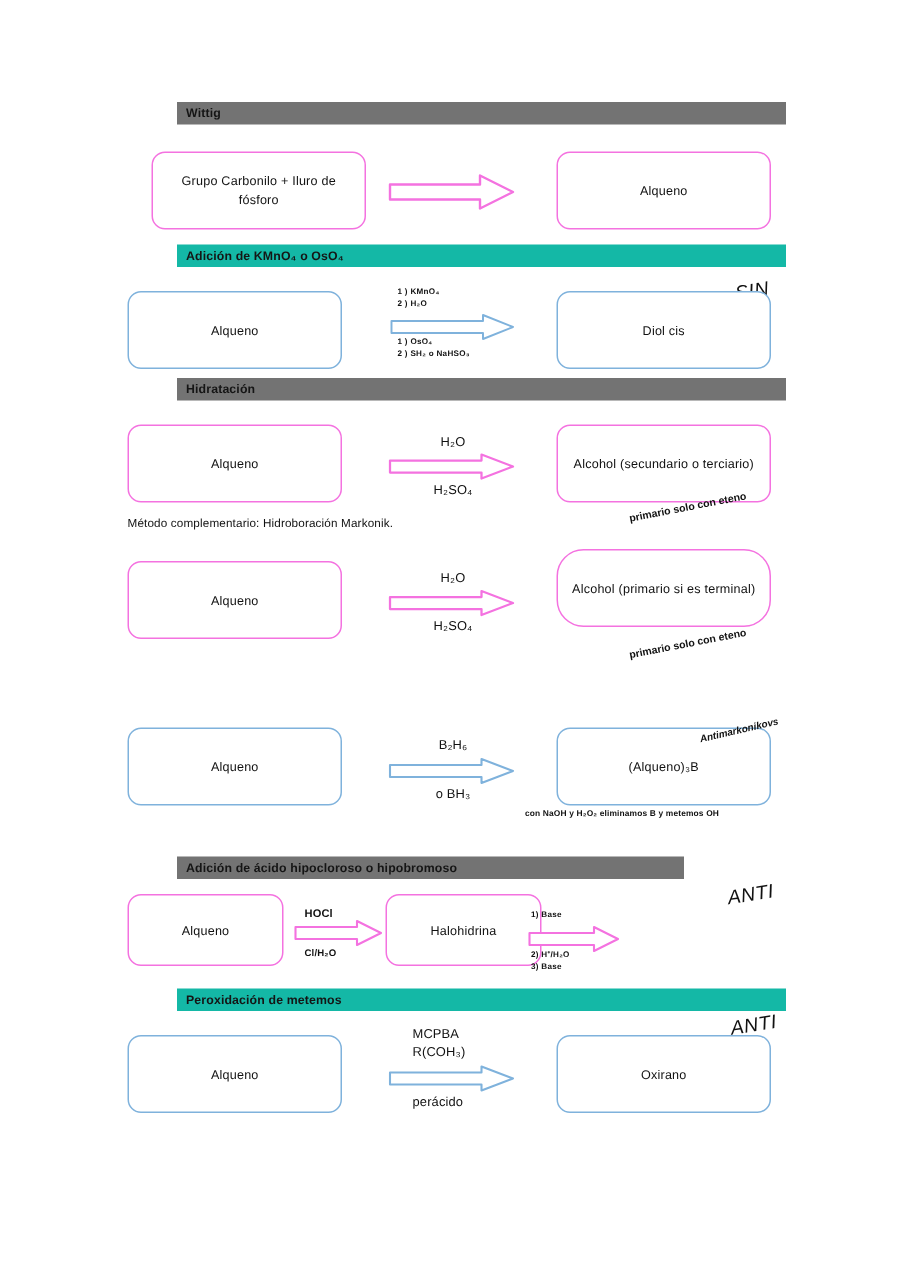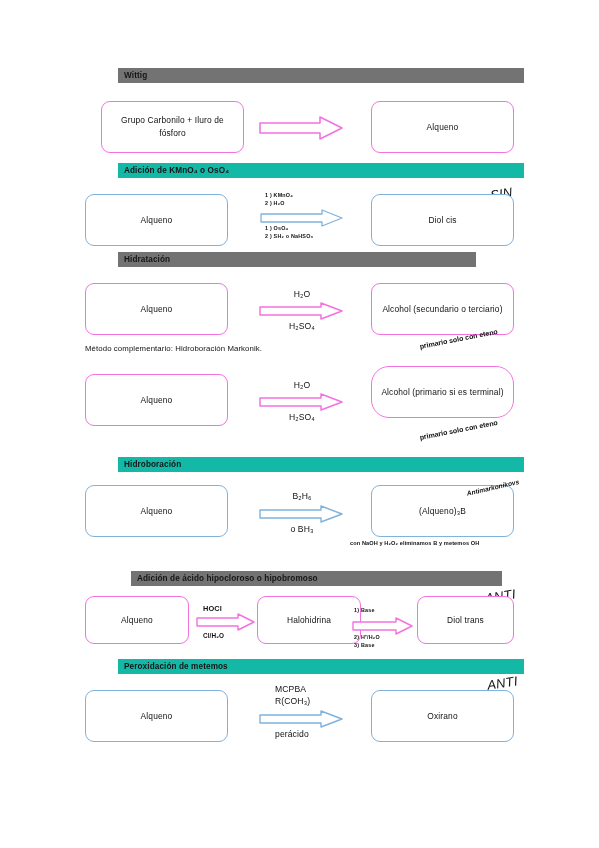--- a/index.html
+++ b/index.html
@@ -171,21 +171,21 @@
 
   <div class="reagent small" style="left:265px; top:224px;">
     <div>1 )    OsO₄</div>
     <div>2 )    SH₂ o NaHSO₃</div>
   </div>
 
   <div class="rbox blue" style="left:371px; top:194px; width:143px; height:52px;">
     <span class="rbox-label">Diol cis</span>
   </div>
 
-  <div class="band pink" style="left:118px; top:252px; width:358px;">
+  <div class="band pink" style="left:118px; top:252px; width:406px;">
     <span class="band-label">Hidratación</span>
   </div>
 
   <div class="rbox pink" style="left:85px; top:283px; width:143px; height:52px;">
     <span class="rbox-label">Alqueno</span>
   </div>
 
   <div class="reagent center" style="left:266px; top:289px; width:72px;">H₂O</div>
 
   <div class="arrow" style="left:258px; top:301px;">
@@ -217,23 +217,20 @@
   </div>
 
   <div class="reagent center" style="left:266px; top:412px; width:72px;">H₂SO₄</div>
 
   <div class="rbox pink" style="left:371px; top:366px; width:143px; height:52px;border-radius:18px;">
     <span class="rbox-label">Alcohol (primario si es terminal)</span>
   </div>
 
   <div class="rot hand" style="left:419px; top:434px;">primario solo con eteno</div>
 
-  <div class="band blue" style="left:118px; top:457px; width:406px;">
-    <span class="band-label">Hidroboración</span>
-  </div>
 
   <div class="rbox blue" style="left:85px; top:485px; width:143px; height:52px;">
     <span class="rbox-label">Alqueno</span>
   </div>
 
   <div class="reagent center" style="left:266px; top:491px; width:72px;">B₂H₆</div>
 
   <div class="arrow" style="left:258px; top:504px;">
     <svg width="86" height="20" viewBox="0 0 86 20">
       <path d="M2,6 L63,6 L63,2 L84,10 L63,18 L63,14 L2,14 Z" fill="#ffffff" stroke="#7FB2DC" stroke-width="1.4" stroke-linejoin="round"></path>
@@ -243,21 +240,21 @@
   <div class="reagent center" style="left:266px; top:524px; width:72px;">o BH₃</div>
 
   <div class="rbox blue" style="left:371px; top:485px; width:143px; height:52px;">
     <span class="rbox-label">(Alqueno)₃B</span>
   </div>
 
   <div class="rot mk" style="left:466px; top:490px;">Antimarkonikovs</div>
 
   <div class="note tiny" style="left:350px; top:540px;">con NaOH y H₂O₂ eliminamos B y metemos OH</div>
 
-  <div class="band pink" style="left:118px; top:571px; width:371px;margin-left:13px;">
+  <div class="band pink" style="left:118px; top:571px; width:338px;">
     <span class="band-label">Adición de ácido hipocloroso o hipobromoso</span>
   </div>
 
   <div class="rot big" style="left:484px; top:591px;">ANTI</div>
 
   <div class="rbox pink" style="left:85px; top:596px; width:104px; height:48px;">
     <span class="rbox-label">Alqueno</span>
   </div>
 
   <div class="reagent" style="left:203px; top:603px; font-size:7.4px; font-weight:bold;">HOCl</div>
@@ -282,23 +279,20 @@
     <svg width="62" height="18" viewBox="0 0 62 18">
       <path d="M1,5 L44,5 L44,1 L60,9 L44,17 L44,13 L1,13 Z" fill="#ffffff" stroke="#F472E0" stroke-width="1.4" stroke-linejoin="round"></path>
     </svg>
   </div>
 
   <div class="reagent small" style="left:354px; top:633px;">
     <div>2) H⁺/H₂O</div>
     <div>3) Base</div>
   </div>
 
-  <div class="rbox pink" style="left:417px; top:596px; width:97px; height:48px;">
-    <span class="rbox-label">Diol trans</span>
-  </div>
 
   <div class="band blue" style="left:118px; top:659px; width:406px;">
     <span class="band-label">Peroxidación de metemos</span>
   </div>
 
   <div class="rot big" style="left:486px; top:678px;">ANTI</div>
 
   <div class="rbox blue" style="left:85px; top:690px; width:143px; height:52px;">
     <span class="rbox-label">Alqueno</span>
   </div>

